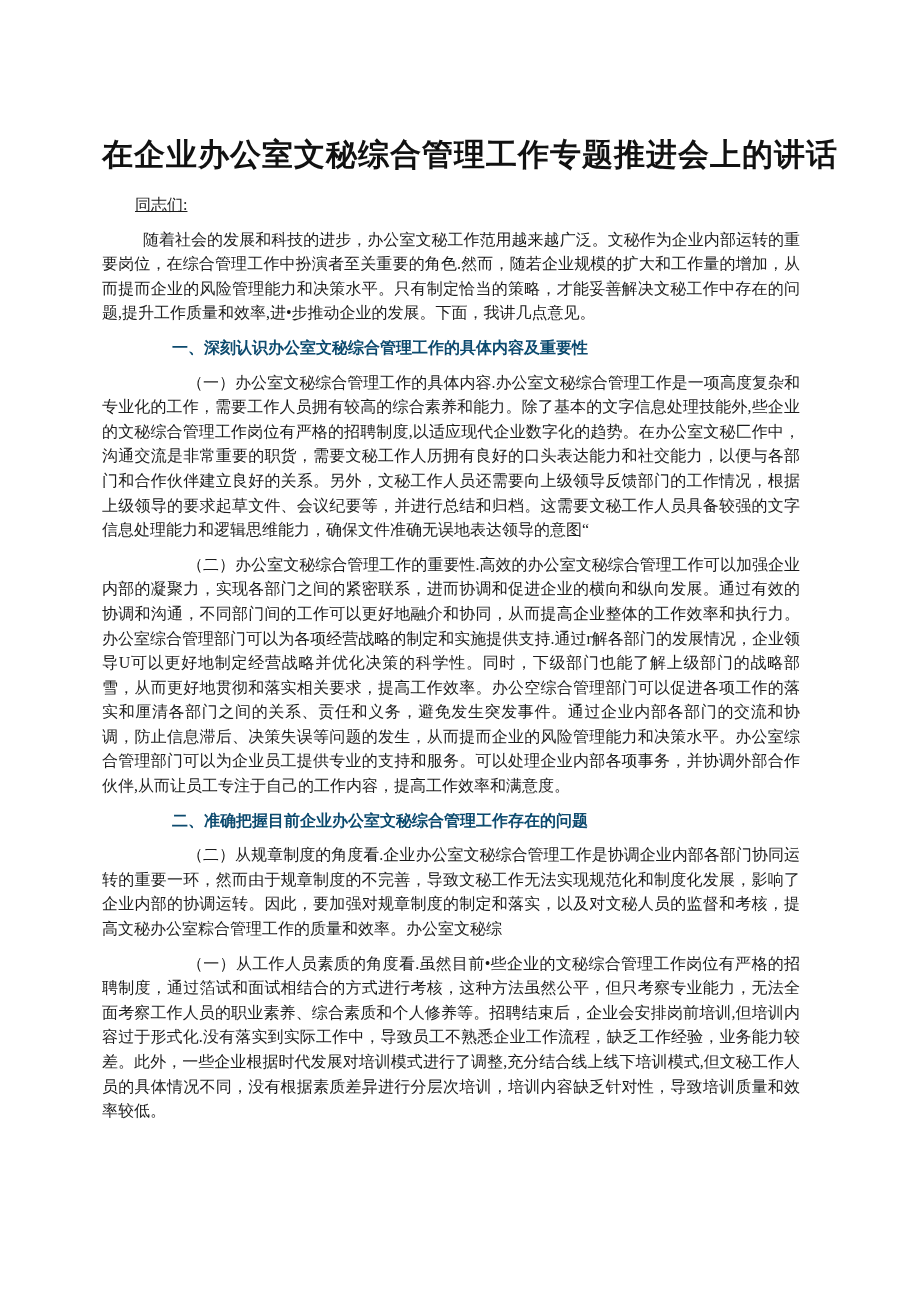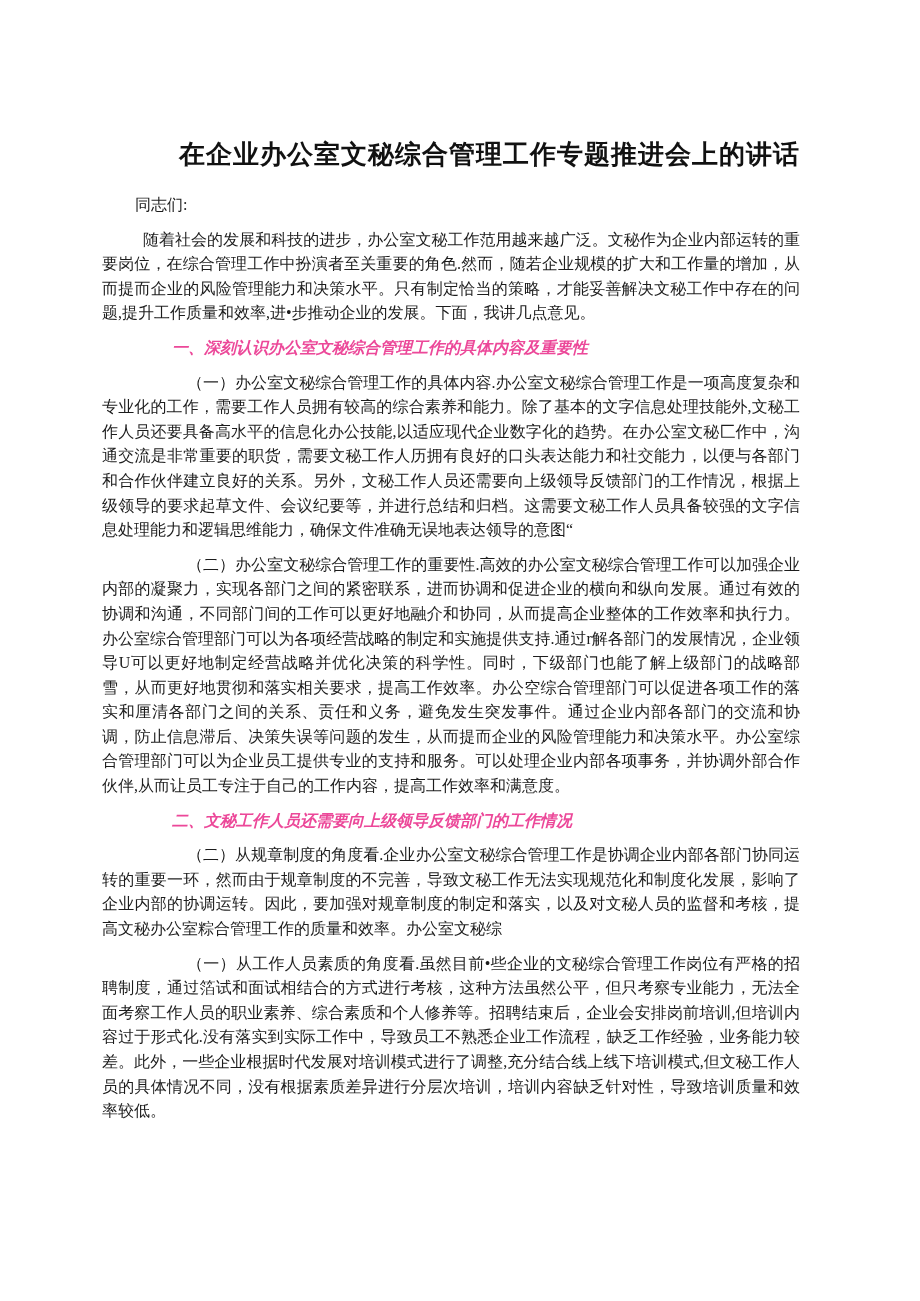--- a/index.html
+++ b/index.html
@@ -19,66 +19,66 @@
     left: 102px;
     top: 139px;
     width: 698px;
     color: #1c1c1c;
     font-family: "Liberation Serif", "DejaVu Serif", serif;
     font-size: 16px;
     line-height: 24.6px;
     text-align: justify;
   }
   .doc-title {
-    font-size: 26px;
+    font-size: 31px;
     line-height: 32px;
     font-weight: bold;
-    text-align: right;
+    text-align: left;
     letter-spacing: 1px;
     white-space: nowrap;
     margin: 0 0 22px 0;
     color: #111111;
   }
   .block {
     margin: 0 0 10px 0;
   }
   .salutation {
     text-indent: 33px;
+    text-decoration: underline;
   }
   .intro {
     text-indent: 41px;
   }
   .heading {
     font-weight: bold;
     text-indent: 70px;
-    color: #ec4899;
-    font-style: italic;
+    color: #0c4a6e;
   }
   .sub-para {
     text-indent: 85px;
   }
 </style>
 </head>
 <body>
 
 <div class="page">
   <div class="content">
 
     <h1 class="doc-title">在企业办公室文秘综合管理工作专题推进会上的讲话</h1>
 
     <p class="block salutation">同志们:</p>
 
     <p class="block intro">随着社会的发展和科技的进步，办公室文秘工作范用越来越广泛。文秘作为企业内部运转的重要岗位，在综合管理工作中扮演者至关重要的角色.然而，随若企业规模的扩大和工作量的增加，从而提而企业的风险管理能力和决策水平。只有制定恰当的策略，才能妥善解决文秘工作中存在的问题,提升工作质量和效率,进•步推动企业的发展。下面，我讲几点意见。</p>
 
     <p class="block heading">一、深刻认识办公室文秘综合管理工作的具体内容及重要性</p>
 
-    <p class="block sub-para">（一）办公室文秘综合管理工作的具体内容.办公室文秘综合管理工作是一项高度复杂和专业化的工作，需要工作人员拥有较高的综合素养和能力。除了基本的文字信息处理技能外,文秘工作人员还要具备高水平的信息化办公技能,以适应现代企业数字化的趋势。在办公室文秘匚作中，沟通交流是非常重要的职货，需要文秘工作人历拥有良好的口头表达能力和社交能力，以便与各部门和合作伙伴建立良好的关系。另外，文秘工作人员还需要向上级领导反馈部门的工作情况，根据上级领导的要求起草文件、会议纪要等，并进行总结和归档。这需要文秘工作人员具备较强的文字信息处理能力和逻辑思维能力，确保文件准确无误地表达领导的意图“</p>
+    <p class="block sub-para">（一）办公室文秘综合管理工作的具体内容.办公室文秘综合管理工作是一项高度复杂和专业化的工作，需要工作人员拥有较高的综合素养和能力。除了基本的文字信息处理技能外,些企业的文秘综合管理工作岗位有严格的招聘制度,以适应现代企业数字化的趋势。在办公室文秘匚作中，沟通交流是非常重要的职货，需要文秘工作人历拥有良好的口头表达能力和社交能力，以便与各部门和合作伙伴建立良好的关系。另外，文秘工作人员还需要向上级领导反馈部门的工作情况，根据上级领导的要求起草文件、会议纪要等，并进行总结和归档。这需要文秘工作人员具备较强的文字信息处理能力和逻辑思维能力，确保文件准确无误地表达领导的意图“</p>
 
     <p class="block sub-para">（二）办公室文秘综合管理工作的重要性.高效的办公室文秘综合管理工作可以加强企业内部的凝聚力，实现各部门之间的紧密联系，进而协调和促进企业的横向和纵向发展。通过有效的协调和沟通，不同部门间的工作可以更好地融介和协同，从而提高企业整体的工作效率和执行力。办公室综合管理部门可以为各项经营战略的制定和实施提供支持.通过r解各部门的发展情况，企业领导U可以更好地制定经营战略并优化决策的科学性。同时，下级部门也能了解上级部门的战略部雪，从而更好地贯彻和落实相关要求，提高工作效率。办公空综合管理部门可以促进各项工作的落实和厘清各部门之间的关系、贡任和义务，避免发生突发事件。通过企业内部各部门的交流和协调，防止信息滞后、决策失误等问题的发生，从而提而企业的风险管理能力和决策水平。办公室综合管理部门可以为企业员工提供专业的支持和服务。可以处理企业内部各项事务，并协调外部合作伙伴,从而让员工专注于自己的工作内容，提高工作效率和满意度。</p>
 
-    <p class="block heading">二、文秘工作人员还需要向上级领导反馈部门的工作情况</p>
+    <p class="block heading">二、准确把握目前企业办公室文秘综合管理工作存在的问题</p>
 
     <p class="block sub-para">（二）从规章制度的角度看.企业办公室文秘综合管理工作是协调企业内部各部门协同运转的重要一环，然而由于规章制度的不完善，导致文秘工作无法实现规范化和制度化发展，影响了企业内部的协调运转。因此，要加强对规章制度的制定和落实，以及对文秘人员的监督和考核，提高文秘办公室粽合管理工作的质量和效率。办公室文秘综</p>
 
     <p class="block sub-para">（一）从工作人员素质的角度看.虽然目前•些企业的文秘综合管理工作岗位有严格的招聘制度，通过箔试和面试相结合的方式进行考核，这种方法虽然公平，但只考察专业能力，无法全面考察工作人员的职业素养、综合素质和个人修养等。招聘结束后，企业会安排岗前培训,但培训内容过于形式化.没有落实到实际工作中，导致员工不熟悉企业工作流程，缺乏工作经验，业务能力较差。此外，一些企业根据时代发展对培训模式进行了调整,充分结合线上线下培训模式,但文秘工作人员的具体情况不同，没有根据素质差异进行分层次培训，培训内容缺乏针对性，导致培训质量和效率较低。</p>
 
   </div>
 </div>
 
 </body></html>

